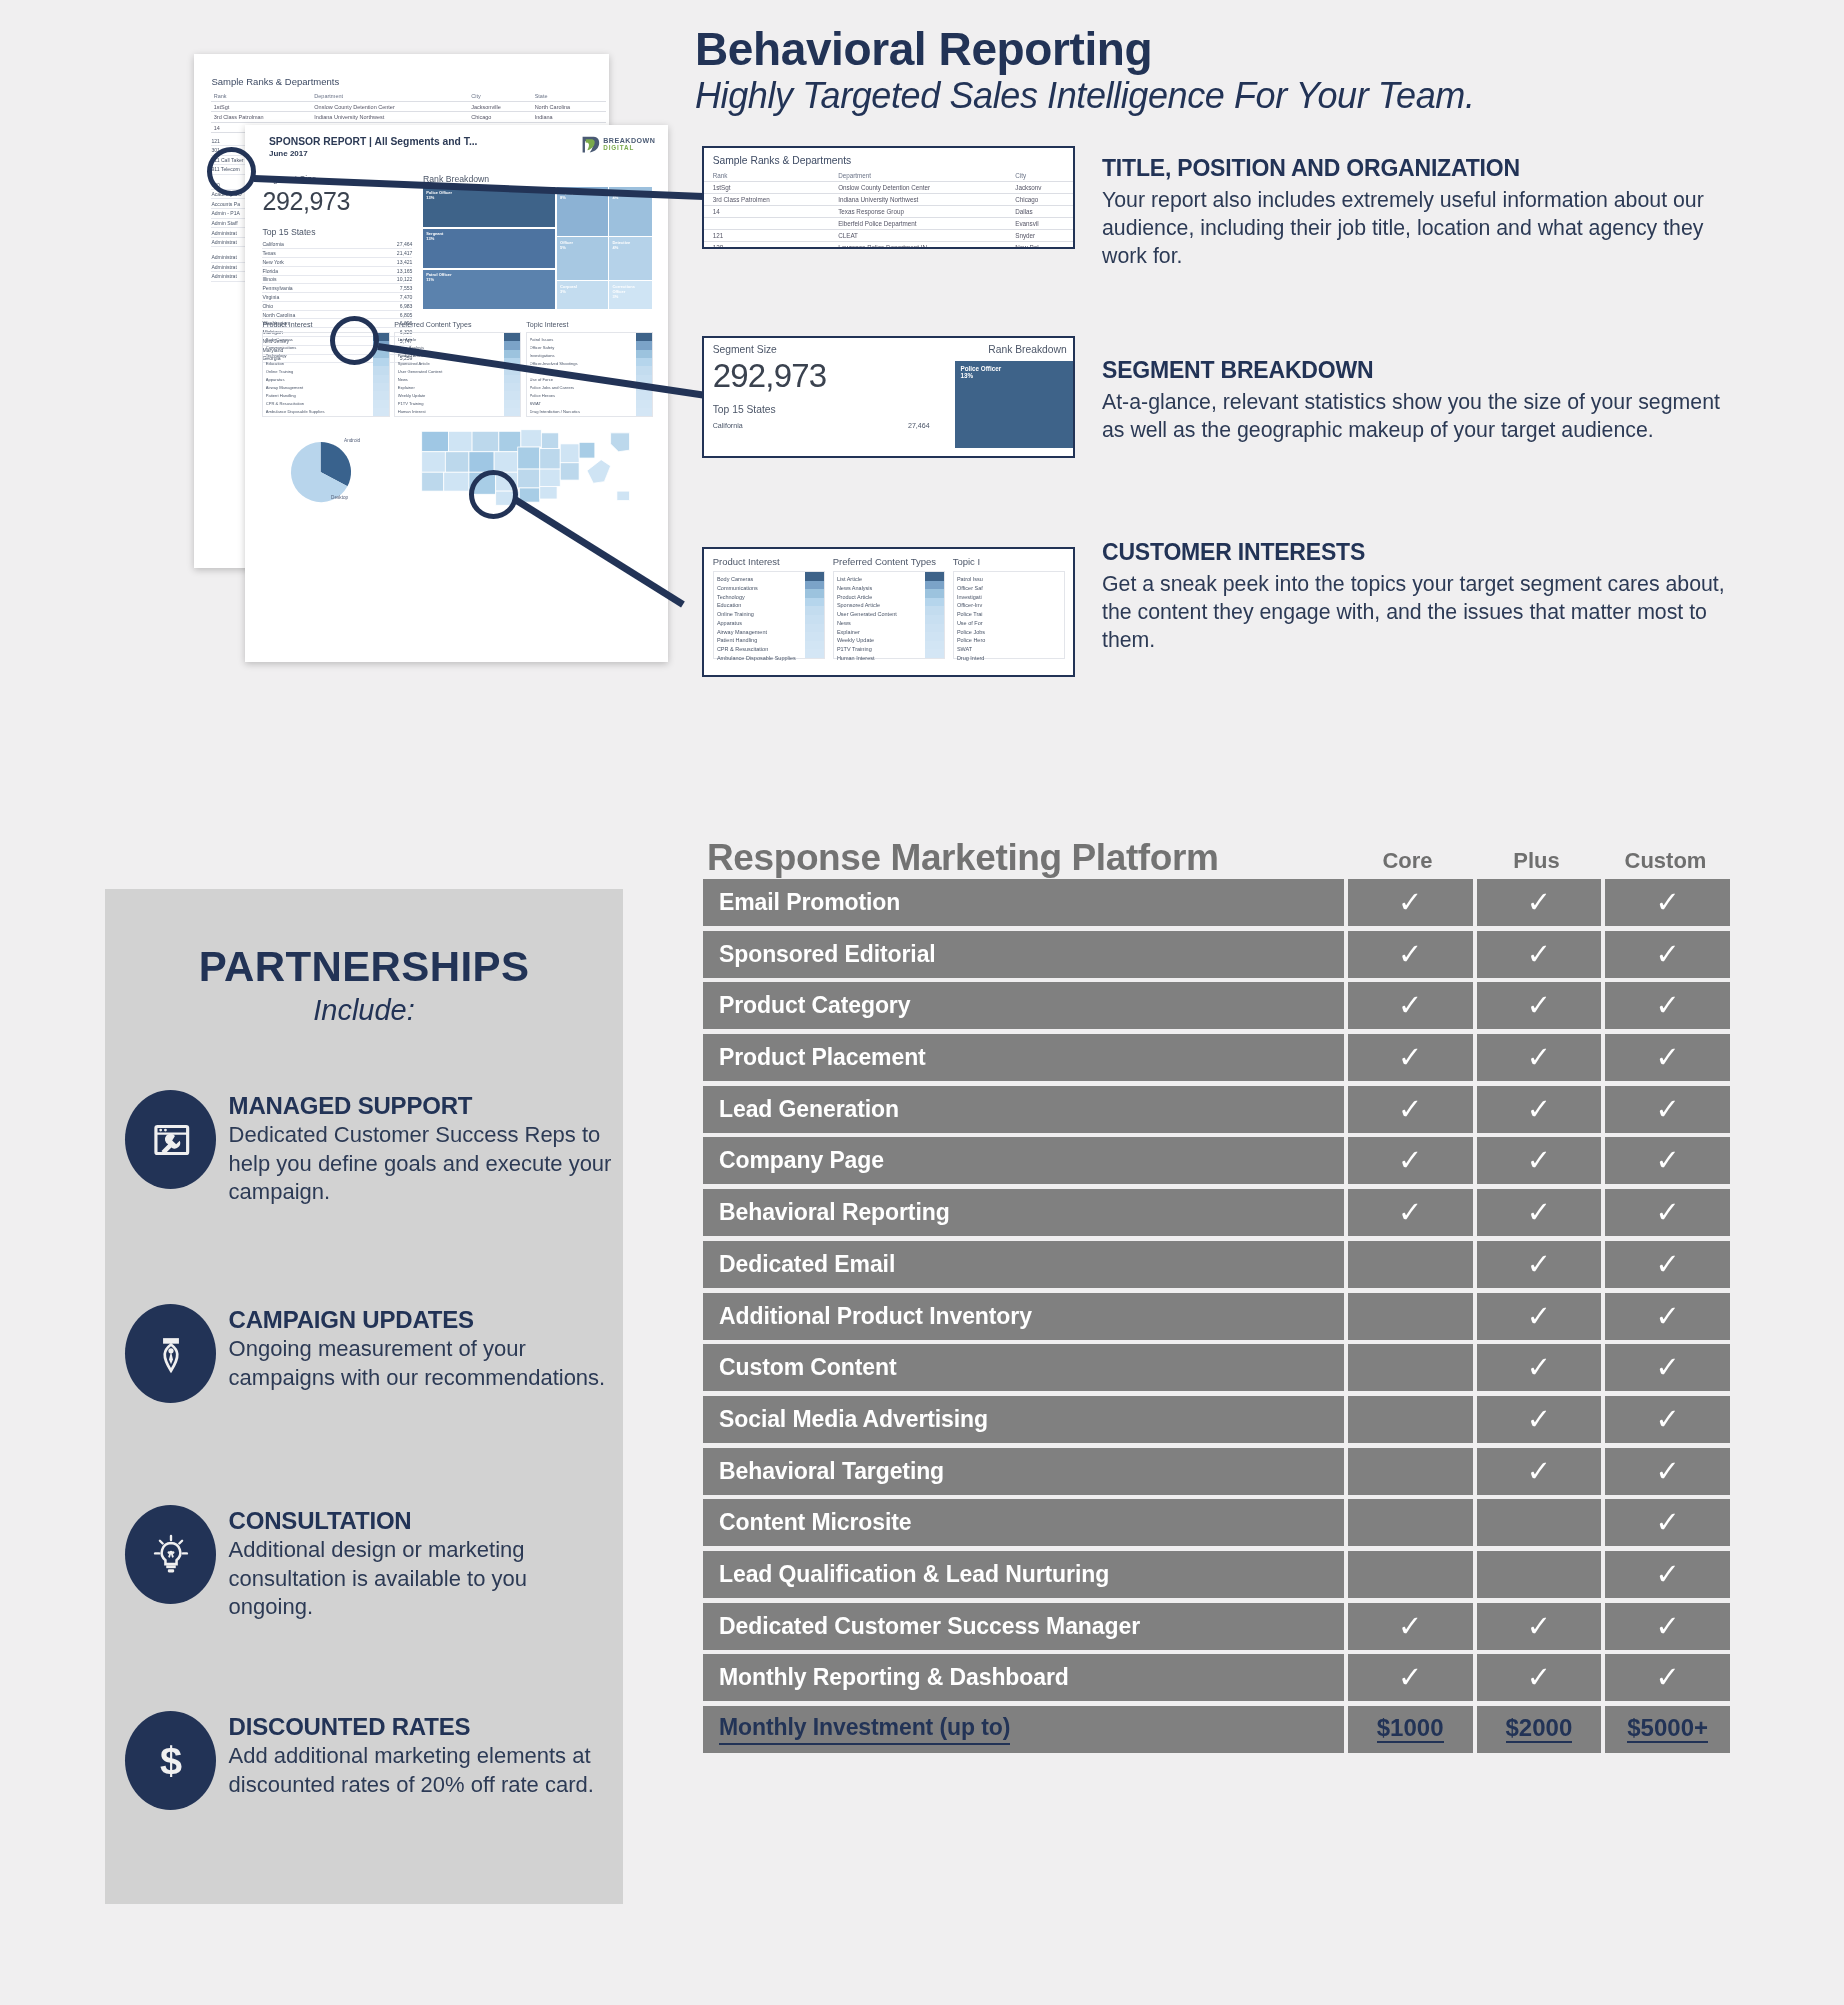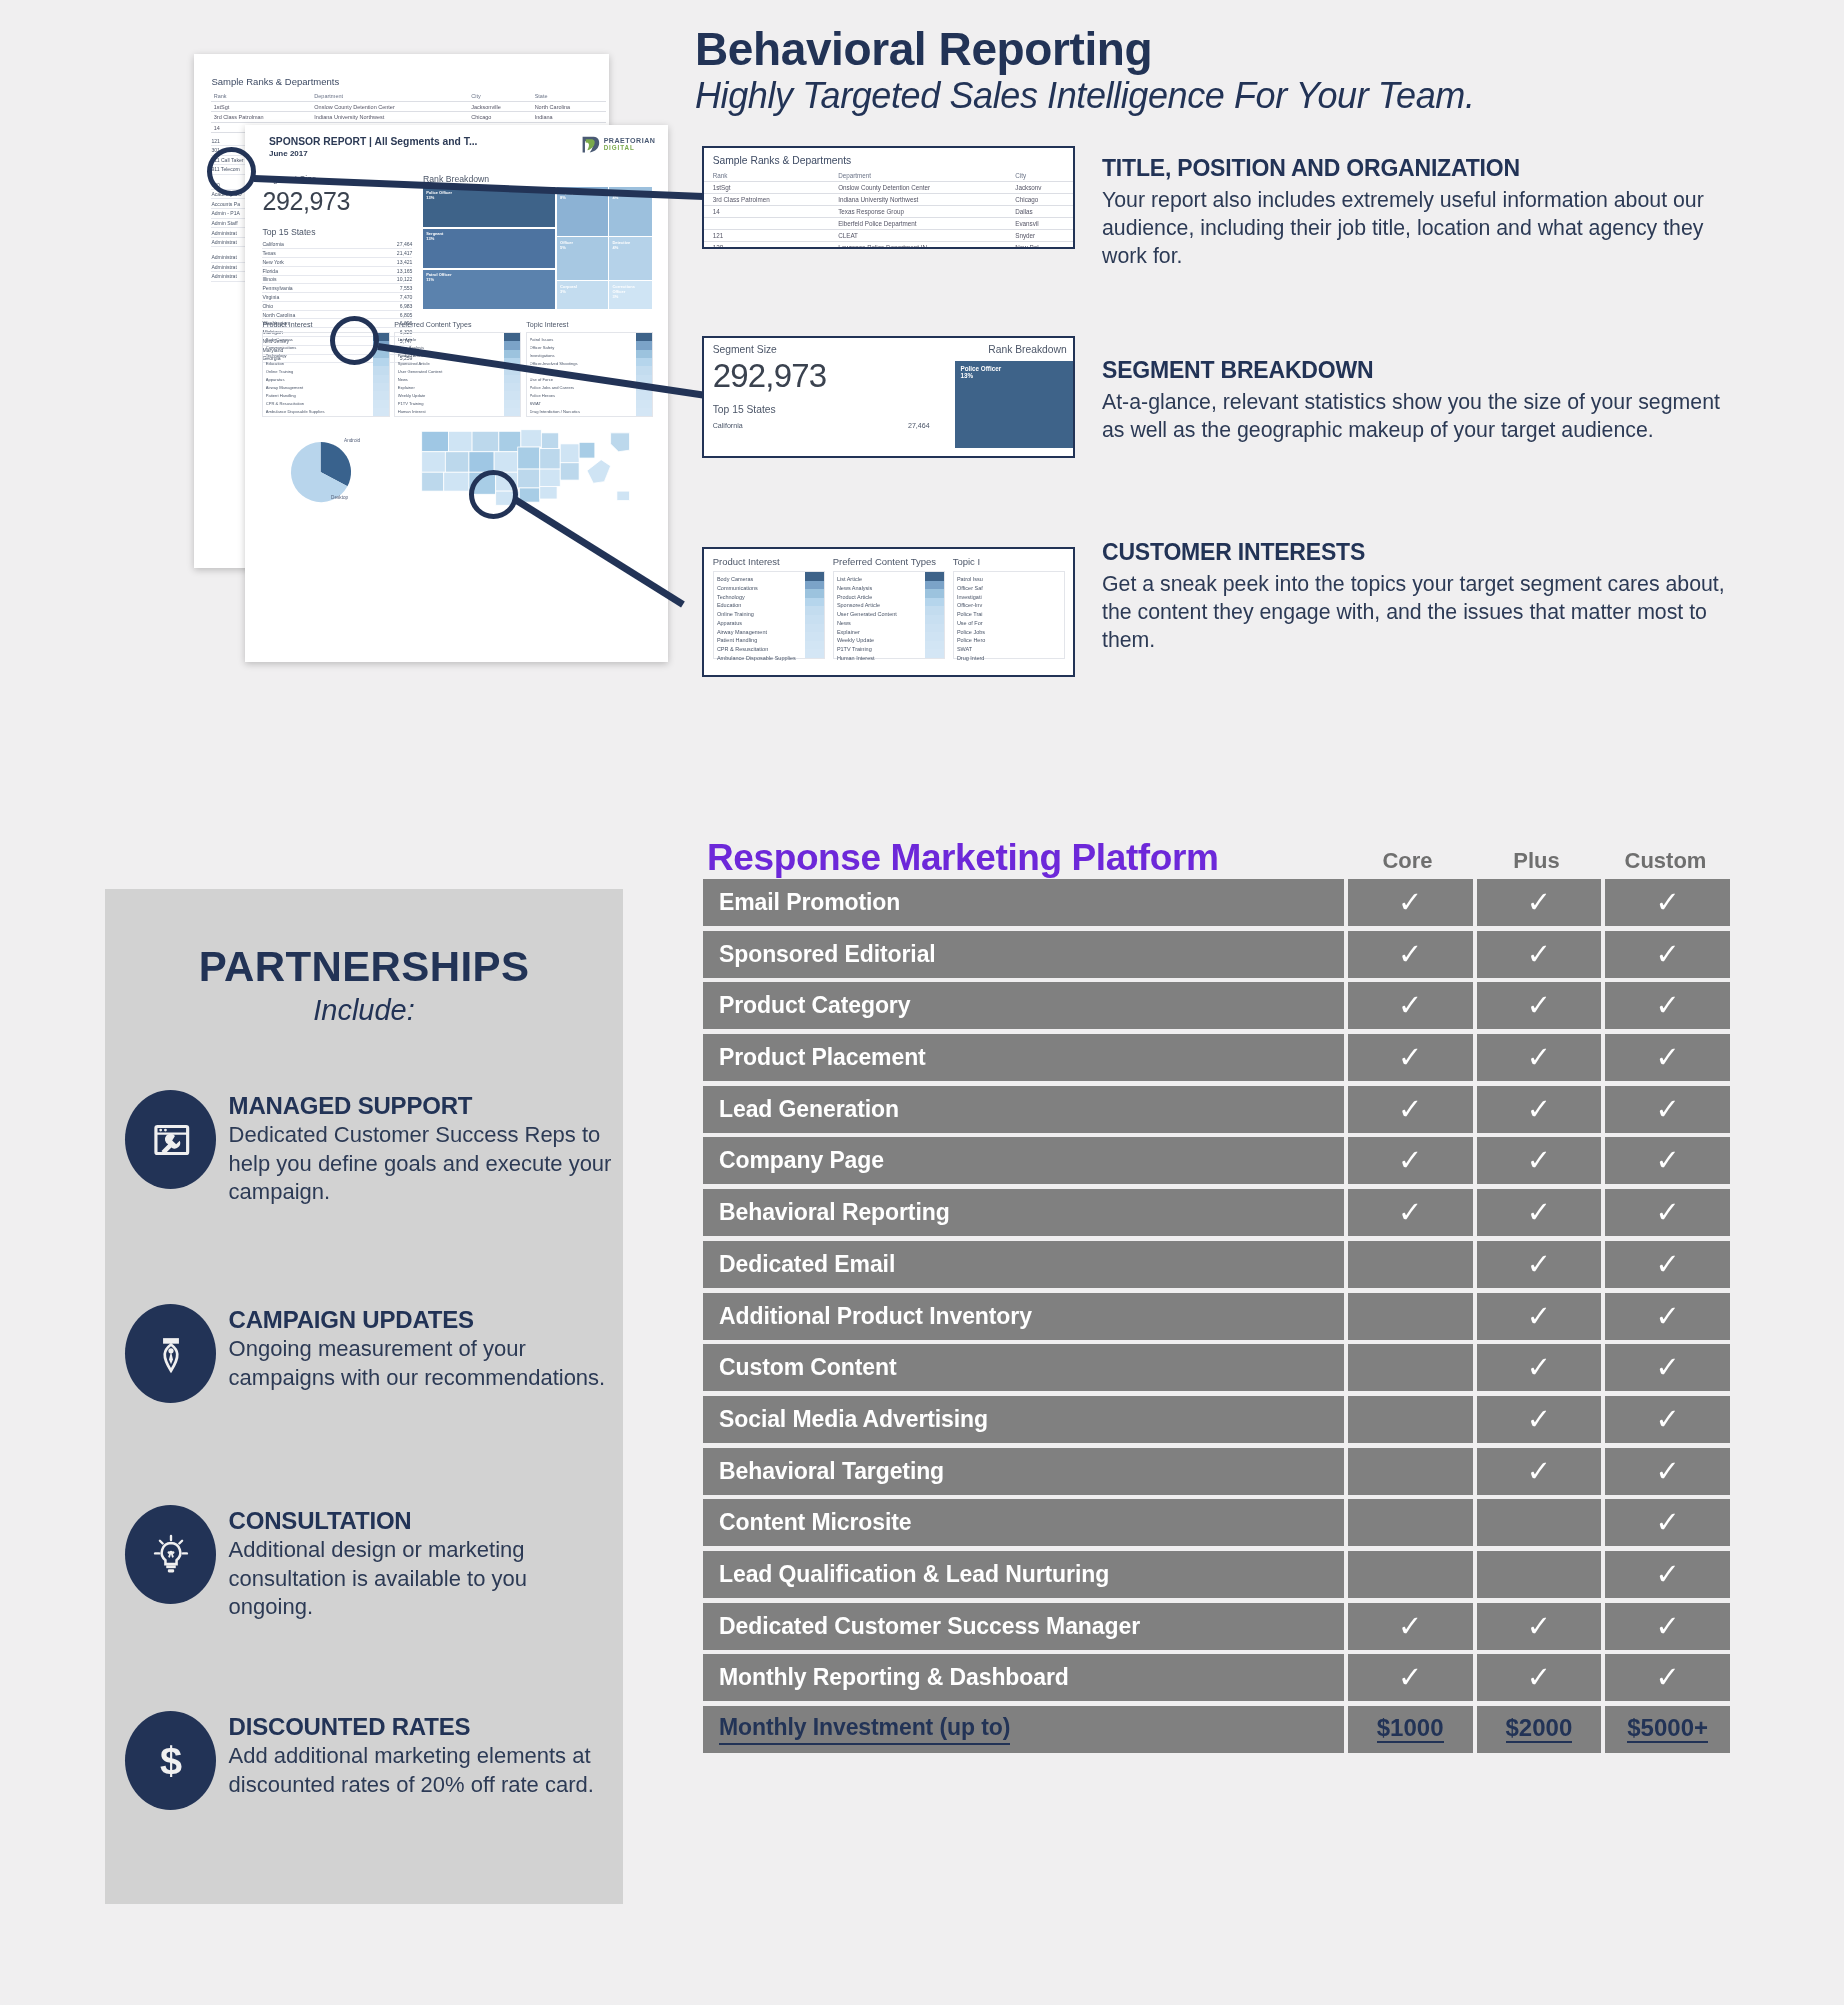--- a/index.html
+++ b/index.html
@@ -157,21 +157,21 @@
     background: #223356; display: flex; align-items: center; justify-content: center;
   }
   .pt-txt { padding-top: 2.4px; }
   .pt-h { font-size: 24px; font-weight: bold; color: #223356; letter-spacing: -0.2px; }
   .pt-p { font-size: 22px; color: #2c3a55; line-height: 1.3; margin-top: 0.8px; }
 
   
   #pricing { position: absolute; left: 703px; top: 822px; width: 1027px; }
   #pricing-header { display: flex; align-items: flex-end; height: 57px; }
   #pricing-title {
-    width: 642px; font-size: 37px; font-weight: bold; color: #6d28d9;
+    width: 642px; font-size: 37px; font-weight: bold; color: #737373;
     letter-spacing: -0.4px; padding-left: 4px;
   }
   .col-head {
     width: 125px; text-align: center; font-size: 22px;
     font-weight: bold; color: #6f6f6f; padding-bottom: 4.7px;
   }
   .col-head + .col-head { margin-left: 4px; margin-top: 48px; }
   .pr-row { display: flex; margin-bottom: 4.7px; }
   .pr-label {
     width: 642px; height: 47px; background: #808080; color: #ffffff;
@@ -257,21 +257,21 @@
       <div>
         <div class="rpt-name">SPONSOR REPORT | All Segments and T...</div>
         <div class="rpt-date">June 2017</div>
       </div>
       <div class="logo-wrap">
         <svg width="19" height="17.4" viewBox="0 0 24 22">
           <path d="M2 1 L16 1 C22 1 23 6 23 9 C23 15 18 20 11 21 C15 16 16 12 14 8 C12 5 8 5 5 7 L5 21 L2 21 Z" fill="#4a5a74"></path>
           <path d="M6 4 L13 4 C17 4 18 7 17 10 C16 14 12 17 8 18 C10 14 11 11 9 9 C8 8 7 8 6 9 Z" fill="#79a94b"></path>
         </svg>
         <div class="logo-text">
-          <div class="l1">PRAETORIAN</div>
+          <div class="l1">BREAKDOWN</div>
           <div class="l2">DIGITAL</div>
         </div>
       </div>
     </div>
 
     <div id="rf-seg">
       <div class="lbl">Segment Size</div>
       <div class="big">292,973</div>
       <div class="t15">Top 15 States</div>
       <div id="rf-states">

